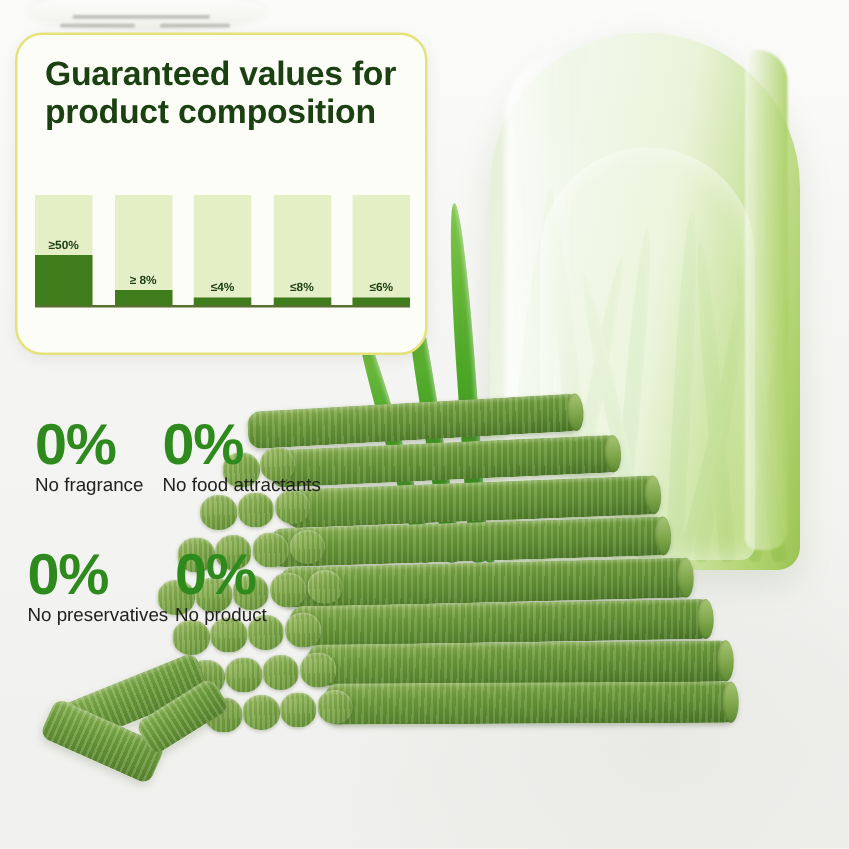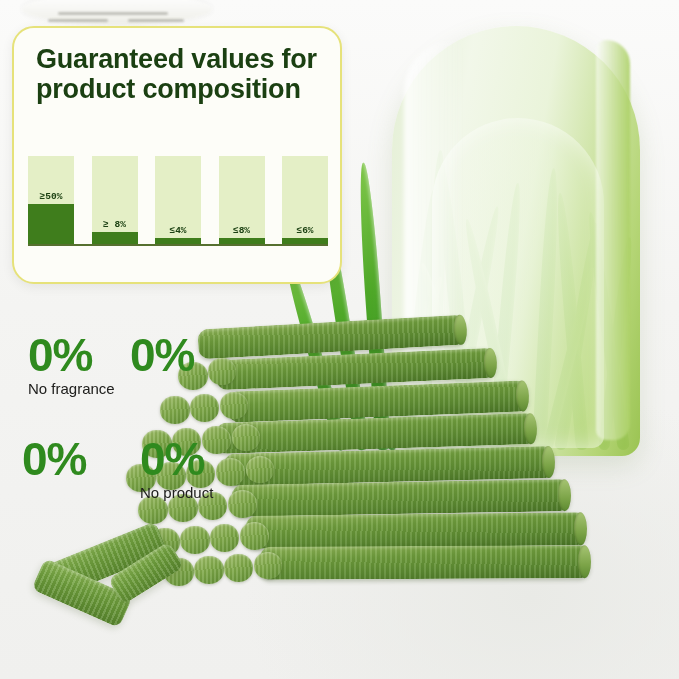--- a/index.html
+++ b/index.html
@@ -117,21 +117,21 @@
     box-shadow:0 3px 12px rgba(0,0,0,.07);
     overflow:hidden;
   }
   #card-title{
     margin:16px 20px 0 22px;
     font-size:27px;line-height:1.12;font-weight:bold;
     color:#1b4012;letter-spacing:-.2px;
   }
 
   
-  #chart{position:absolute;left:14px;top:112px;width:272px;height:130px;font-family:Liberation Mono, monospace;}
+  #chart{position:absolute;left:14px;top:112px;width:272px;height:130px;}
   .plot{position:absolute;left:0;top:0;width:300px;height:104px;}
   .col{position:absolute;bottom:0;width:46px;height:100%;}
   .track{
     position:absolute;left:0;bottom:0;width:100%;height:88px;
     background:#e4efc6;
   }
   .bar{
     position:absolute;left:0;bottom:0;width:100%;
     background:#3f7d1c;
   }
@@ -280,20 +280,22 @@
     <div class="axis"></div>
   </div>
 </div>
 
 <div class="claim" id="claim-0">
   <div class="claim-num">0%</div>
   <div class="claim-text">No fragrance</div>
 </div>
 <div class="claim" id="claim-1">
   <div class="claim-num">0%</div>
+  <div class="claim-text">No food attractants</div>
 </div>
 <div class="claim" id="claim-2">
   <div class="claim-num">0%</div>
+  <div class="claim-text">No preservatives</div>
 </div>
 <div class="claim" id="claim-3">
   <div class="claim-num">0%</div>
   <div class="claim-text">No product</div>
 </div>
 
 </body></html>

